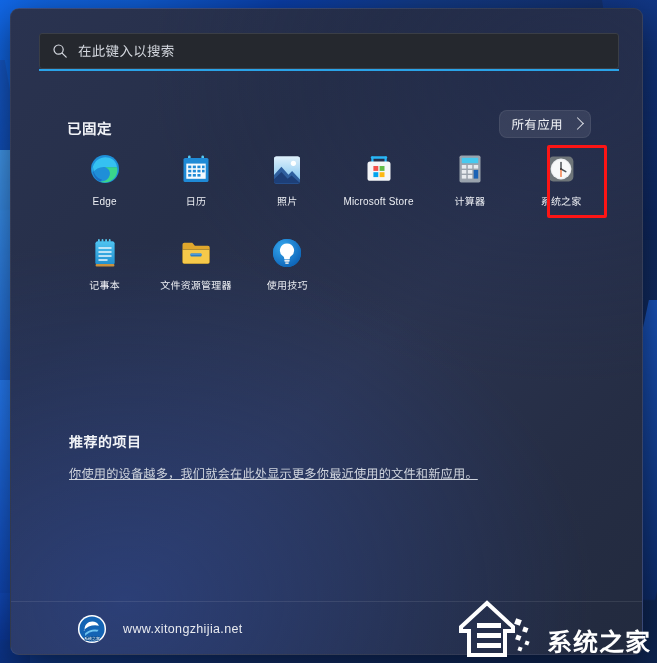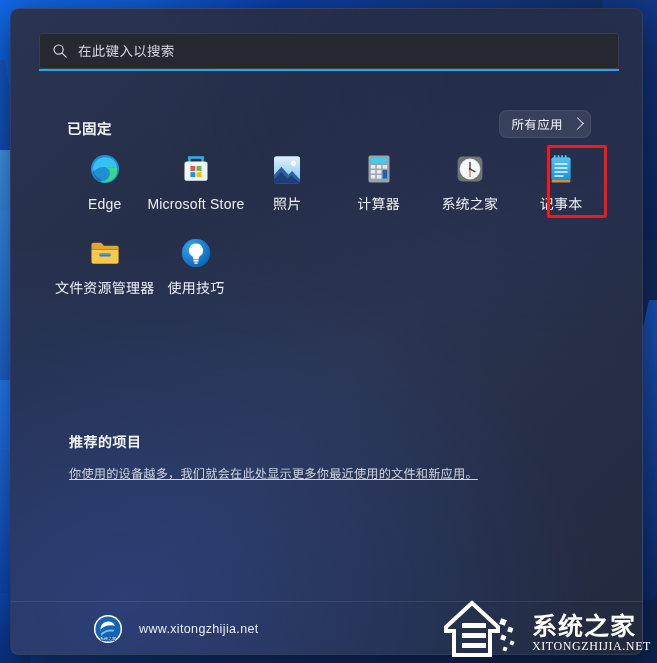--- a/index.html
+++ b/index.html
@@ -154,21 +154,21 @@
     padding-top: 6px;
     cursor: pointer;
     border-radius: 5px;
   }
   .app-icon {
     width: 32px; height: 32px;
     display: block;
     margin-bottom: 11px;
   }
   .app-label {
-    font-size: 14px;
+    font-size: 10px;
     color: #eceef3;
     text-align: center;
     line-height: 1.15;
     white-space: nowrap;
     letter-spacing: .2px;
   }
 
   
   #settings-highlight {
     position: absolute;
@@ -210,21 +210,20 @@
     background: rgba(255,255,255,0.09);
   }
   #footer {
     position: absolute;
     left: 0; right: 0;
     top: 593px;
     height: 54px;
     display: flex;
     align-items: center;
     padding-left: 66px;
-    margin-left: 16px;
   }
   #footer-logo { width: 30px; height: 30px; display: block; }
   #footer-url {
     margin-left: 16px;
     font-size: 12.5px;
     color: #e9ebf0;
     letter-spacing: .35px;
   }
 
   
@@ -299,49 +298,71 @@
         <svg class="app-icon" viewBox="0 0 32 32">
           <circle cx="16" cy="16" r="14" fill="#1f8fd8"></circle>
           <path d="M4 13.5c2.2-7.2 9.6-11 16.3-8.7 4.6 1.6 7.4 5.3 7.6 9.1H14.6c-4.6 0-8.2 2.2-10.6 5.4-.6-2-.7-3.9 0-5.8z" fill="#35c1f1"></path>
           <path d="M28 14c1.2 5.4-1 10.6-5.6 13.6-3.6 2.3-8 2.6-11.6.8 3.6.4 7-1 8.9-3.9 1.9-2.9 1.6-6.3-.6-8.4-.8-.8-1.9-1.5-3.2-1.9H28z" fill="#3ddc84" opacity=".92"></path>
           <path d="M11.2 28.6C6.9 26.7 4 22.6 4 17.7c0-1.3.2-2.5.6-3.6-.9 4.1 1 8.3 4.6 10.8 1.2.9 2.6 1.5 4 1.8l-2 1.9z" fill="#1b6fc4"></path>
         </svg>
         <div class="app-label">Edge</div>
       </div>
 
 
-
-      <div class="app-tile">
-        <svg class="app-icon" viewBox="0 0 32 32">
-          <path d="M9 4.5h14" stroke="#29b6f6" stroke-width="2.4" fill="none" stroke-linecap="round"></path>
-          <path d="M9.4 4.5v4.2M22.6 4.5v4.2" stroke="#29b6f6" stroke-width="2.2" stroke-linecap="round"></path>
-          <rect x="4.5" y="8.4" width="23" height="19.4" rx="2.6" fill="#f4f6f8"></rect>
-          <rect x="10.4" y="13" width="4.9" height="4.9" fill="#f2504b"></rect>
-          <rect x="16.6" y="13" width="4.9" height="4.9" fill="#62bb46"></rect>
-          <rect x="10.4" y="19.2" width="4.9" height="4.9" fill="#00a3ee"></rect>
-          <rect x="16.6" y="19.2" width="4.9" height="4.9" fill="#fdb813"></rect>
-        </svg>
-        <div class="app-label">Microsoft Store</div>
+      <div class="app-tile">
+        <svg class="app-icon" viewBox="0 0 32 32">
+          <rect x="8" y="2.5" width="2.6" height="5" rx="1.3" fill="#56c9f2"></rect>
+          <rect x="21.4" y="2.5" width="2.6" height="5" rx="1.3" fill="#56c9f2"></rect>
+          <rect x="3.5" y="5" width="25" height="24" rx="1.6" fill="#1f8ad6"></rect>
+          <rect x="6.3" y="10.6" width="19.4" height="15.2" fill="#ffffff" opacity=".96"></rect>
+          <g fill="#1f8ad6">
+            <rect x="8.2" y="12.6" width="3.1" height="2.6"></rect>
+              <rect x="12.8" y="12.6" width="3.1" height="2.6"></rect>
+            <rect x="17.4" y="12.6" width="3.1" height="2.6"></rect>
+              <rect x="22" y="12.6" width="2.6" height="2.6"></rect>
+            <rect x="8.2" y="16.8" width="3.1" height="2.6"></rect>
+              <rect x="12.8" y="16.8" width="3.1" height="2.6"></rect>
+            <rect x="17.4" y="16.8" width="3.1" height="2.6"></rect>
+              <rect x="22" y="16.8" width="2.6" height="2.6"></rect>
+            <rect x="8.2" y="21" width="3.1" height="2.6"></rect>
+              <rect x="12.8" y="21" width="3.1" height="2.6"></rect>
+            <rect x="17.4" y="21" width="3.1" height="2.6"></rect>
+          </g>
+        </svg>
+        <div class="app-label">日历</div>
       </div>
 
       <div class="app-tile">
         <svg class="app-icon" viewBox="0 0 32 32">
           <rect x="3" y="3.5" width="26" height="25" rx="2.4" fill="#cfe7f7"></rect>
           <rect x="3" y="3.5" width="26" height="25" rx="2.4" fill="url(#pg)"></rect>
           <defs>
             <linearGradient id="pg" x1="0" y1="0" x2="0" y2="1">
               <stop offset="0" stop-color="#dff0fb"></stop>
                 <stop offset="1" stop-color="#7fc4ef"></stop>
             </linearGradient>
           </defs>
           <circle cx="22.4" cy="10.3" r="2.6" fill="#ffffff"></circle>
           <path d="M3 28.5V22l7.4-8.2 7.1 8 3.6-3.8 7.9 8.6v1.9a2.4 2.4 0 0 1-2.4 2.4H5.4A2.4 2.4 0 0 1 3 28.5z" fill="#2f5f9e"></path>
           <path d="M3 28.5v-2.2l7.4-7.4 6.3 6.9 3.9-3.4 8.4 7.5a2.4 2.4 0 0 1-1.4.6H5.4A2.4 2.4 0 0 1 3 28.5z" fill="#1d3f78"></path>
         </svg>
         <div class="app-label">照片</div>
+      </div>
+
+      <div class="app-tile">
+        <svg class="app-icon" viewBox="0 0 32 32">
+          <path d="M9 4.5h14" stroke="#29b6f6" stroke-width="2.4" fill="none" stroke-linecap="round"></path>
+          <path d="M9.4 4.5v4.2M22.6 4.5v4.2" stroke="#29b6f6" stroke-width="2.2" stroke-linecap="round"></path>
+          <rect x="4.5" y="8.4" width="23" height="19.4" rx="2.6" fill="#f4f6f8"></rect>
+          <rect x="10.4" y="13" width="4.9" height="4.9" fill="#f2504b"></rect>
+          <rect x="16.6" y="13" width="4.9" height="4.9" fill="#62bb46"></rect>
+          <rect x="10.4" y="19.2" width="4.9" height="4.9" fill="#00a3ee"></rect>
+          <rect x="16.6" y="19.2" width="4.9" height="4.9" fill="#fdb813"></rect>
+        </svg>
+        <div class="app-label">Microsoft Store</div>
       </div>
 
 
       <div class="app-tile">
         <svg class="app-icon" viewBox="0 0 32 32">
           <rect x="5.5" y="2.5" width="21" height="27" rx="1.8" fill="#9aa3ad"></rect>
           <rect x="7.8" y="4.8" width="16.4" height="5.4" fill="#46c9ef"></rect>
           <g fill="#e7ebef">
             <rect x="7.8" y="12" width="4.5" height="3.6"></rect>
               <rect x="13.8" y="12" width="4.5" height="3.6"></rect>
@@ -455,17 +476,16 @@
       <g fill="#ffffff">
         <rect x="58" y="22" width="6" height="6" transform="rotate(20 61 25)"></rect>
         <rect x="66" y="30" width="5" height="5" transform="rotate(20 68 32)"></rect>
         <rect x="59" y="38" width="5" height="5" transform="rotate(20 61 40)"></rect>
         <rect x="68" y="44" width="4" height="4" transform="rotate(20 70 46)"></rect>
         <rect x="61" y="50" width="4" height="4" transform="rotate(20 63 52)"></rect>
       </g>
     </svg>
     <div id="watermark-text-wrap">
       <div id="watermark-cn">系统之家</div>
-      <div id="watermark-en">XITONGZHIJIA.NET</div>
     </div>
   </div>
 
 </div>
 
 </body></html>

